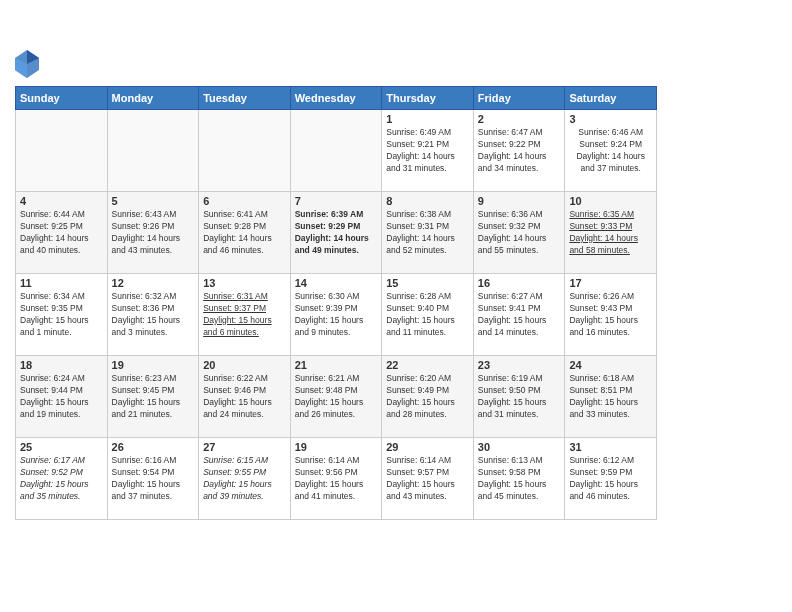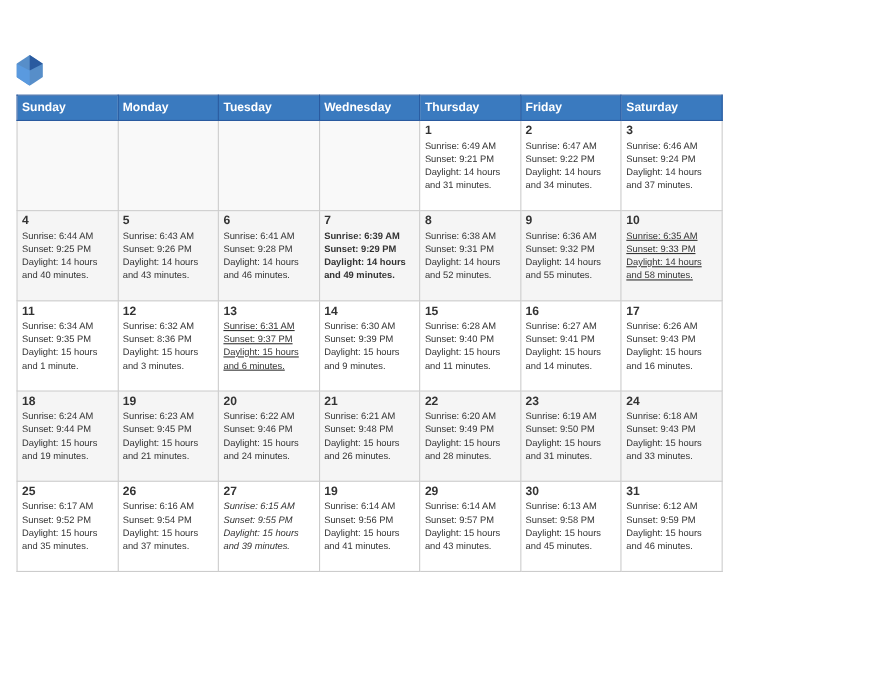--- a/index.html
+++ b/index.html
@@ -150,21 +150,21 @@
           </td>
           <td>
             <div class="day-number">2</div>
             <div class="day-info" style="white-space: pre-line;">Sunrise: 6:47 AM
 Sunset: 9:22 PM
 Daylight: 14 hours
 and 34 minutes.</div>
           </td>
           <td>
             <div class="day-number">3</div>
-            <div class="day-info" style="white-space: pre-line;">Sunrise: 6:46 AM
+            <div class="day-info" style="white-space: pre-line; text-align: center;">Sunrise: 6:46 AM
 Sunset: 9:24 PM
 Daylight: 14 hours
 and 37 minutes.</div>
           </td>
         </tr>
         <tr>
           <td>
             <div class="day-number">4</div>
             <div class="day-info" style="white-space: pre-line;">Sunrise: 6:44 AM
 Sunset: 9:25 PM
@@ -304,29 +304,29 @@
           <td>
             <div class="day-number">23</div>
             <div class="day-info" style="white-space: pre-line;">Sunrise: 6:19 AM
 Sunset: 9:50 PM
 Daylight: 15 hours
 and 31 minutes.</div>
           </td>
           <td>
             <div class="day-number">24</div>
             <div class="day-info" style="white-space: pre-line;">Sunrise: 6:18 AM
-Sunset: 9:43 PM
+Sunset: 8:51 PM
 Daylight: 15 hours
 and 33 minutes.</div>
           </td>
         </tr>
         <tr>
           <td>
             <div class="day-number">25</div>
-            <div class="day-info" style="white-space: pre-line;">Sunrise: 6:17 AM
+            <div class="day-info" style="white-space: pre-line; font-style: italic;">Sunrise: 6:17 AM
 Sunset: 9:52 PM
 Daylight: 15 hours
 and 35 minutes.</div>
           </td>
           <td>
             <div class="day-number">26</div>
             <div class="day-info" style="white-space: pre-line;">Sunrise: 6:16 AM
 Sunset: 9:54 PM
 Daylight: 15 hours
 and 37 minutes.</div>

